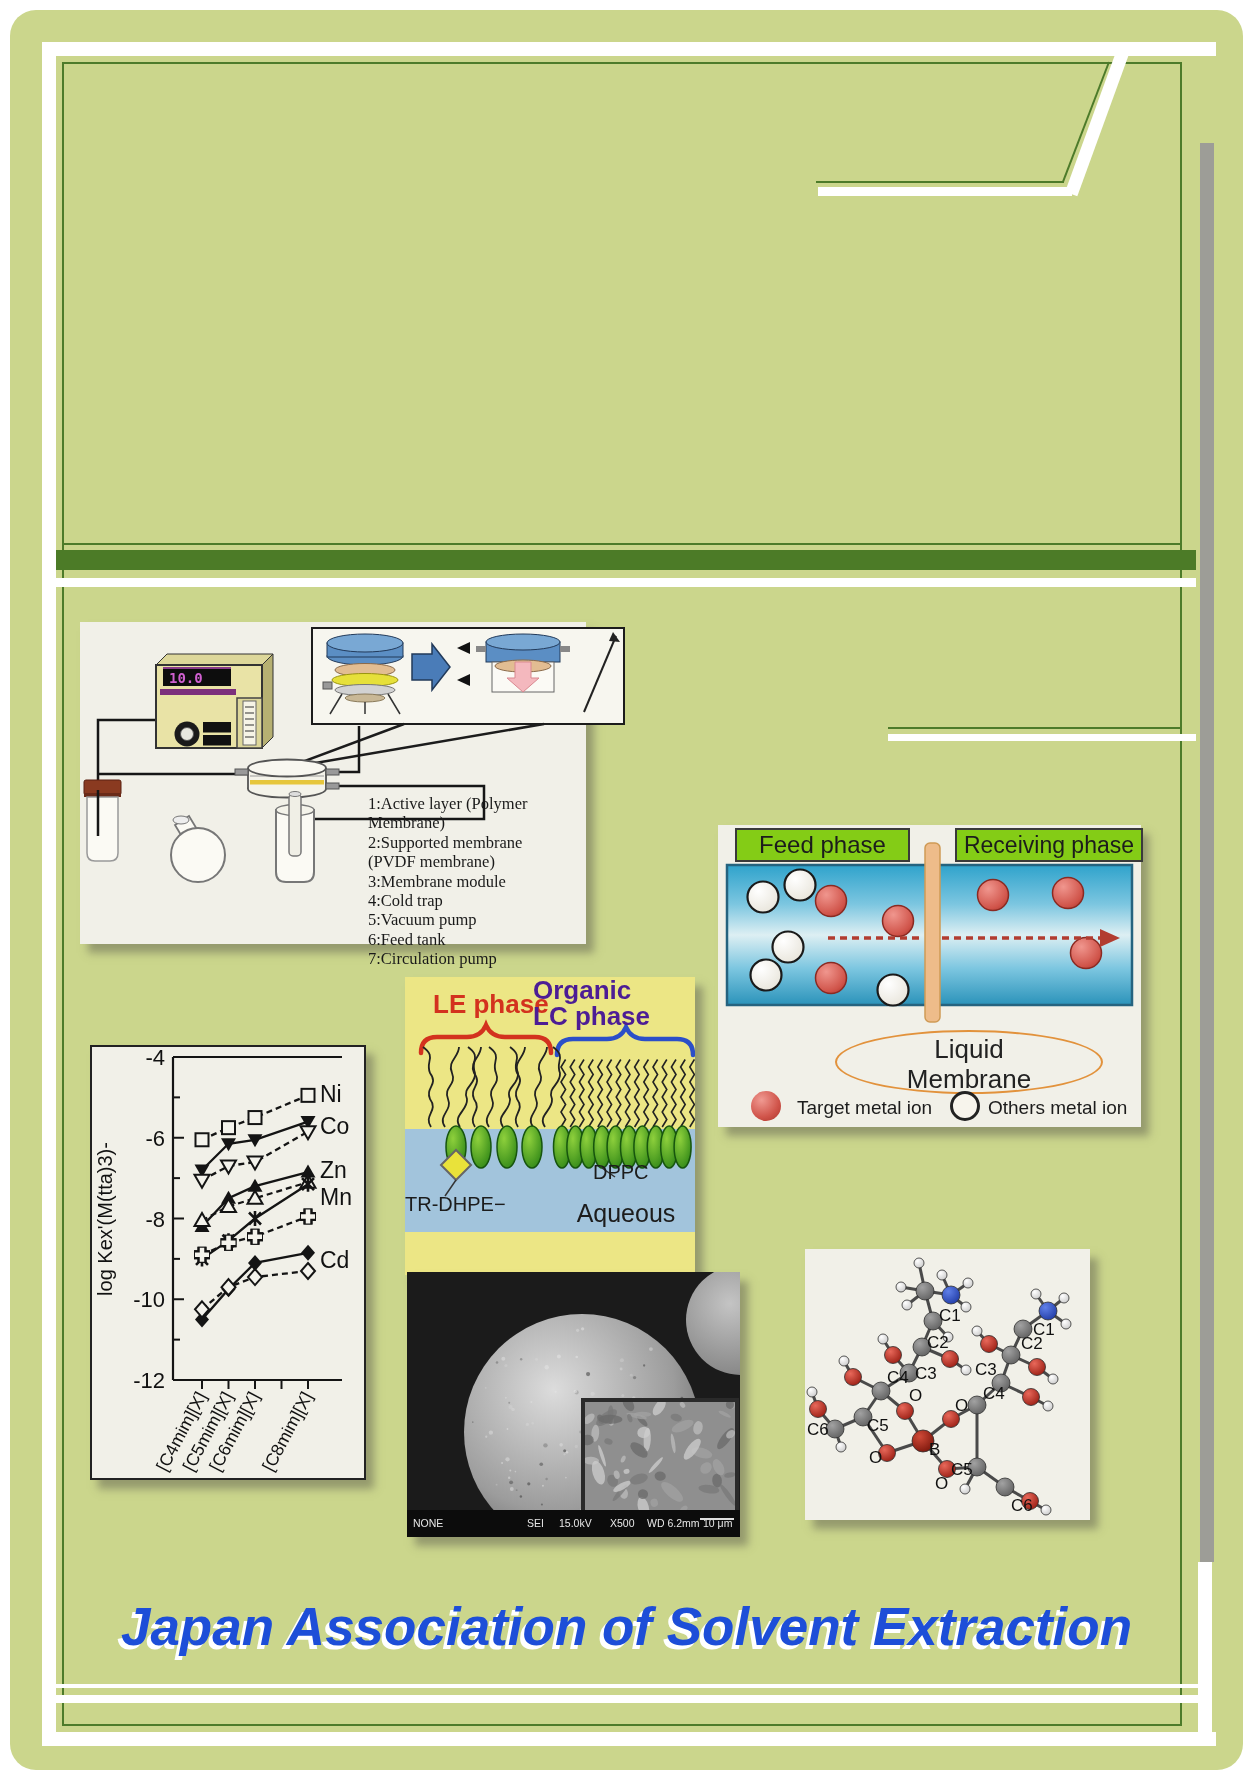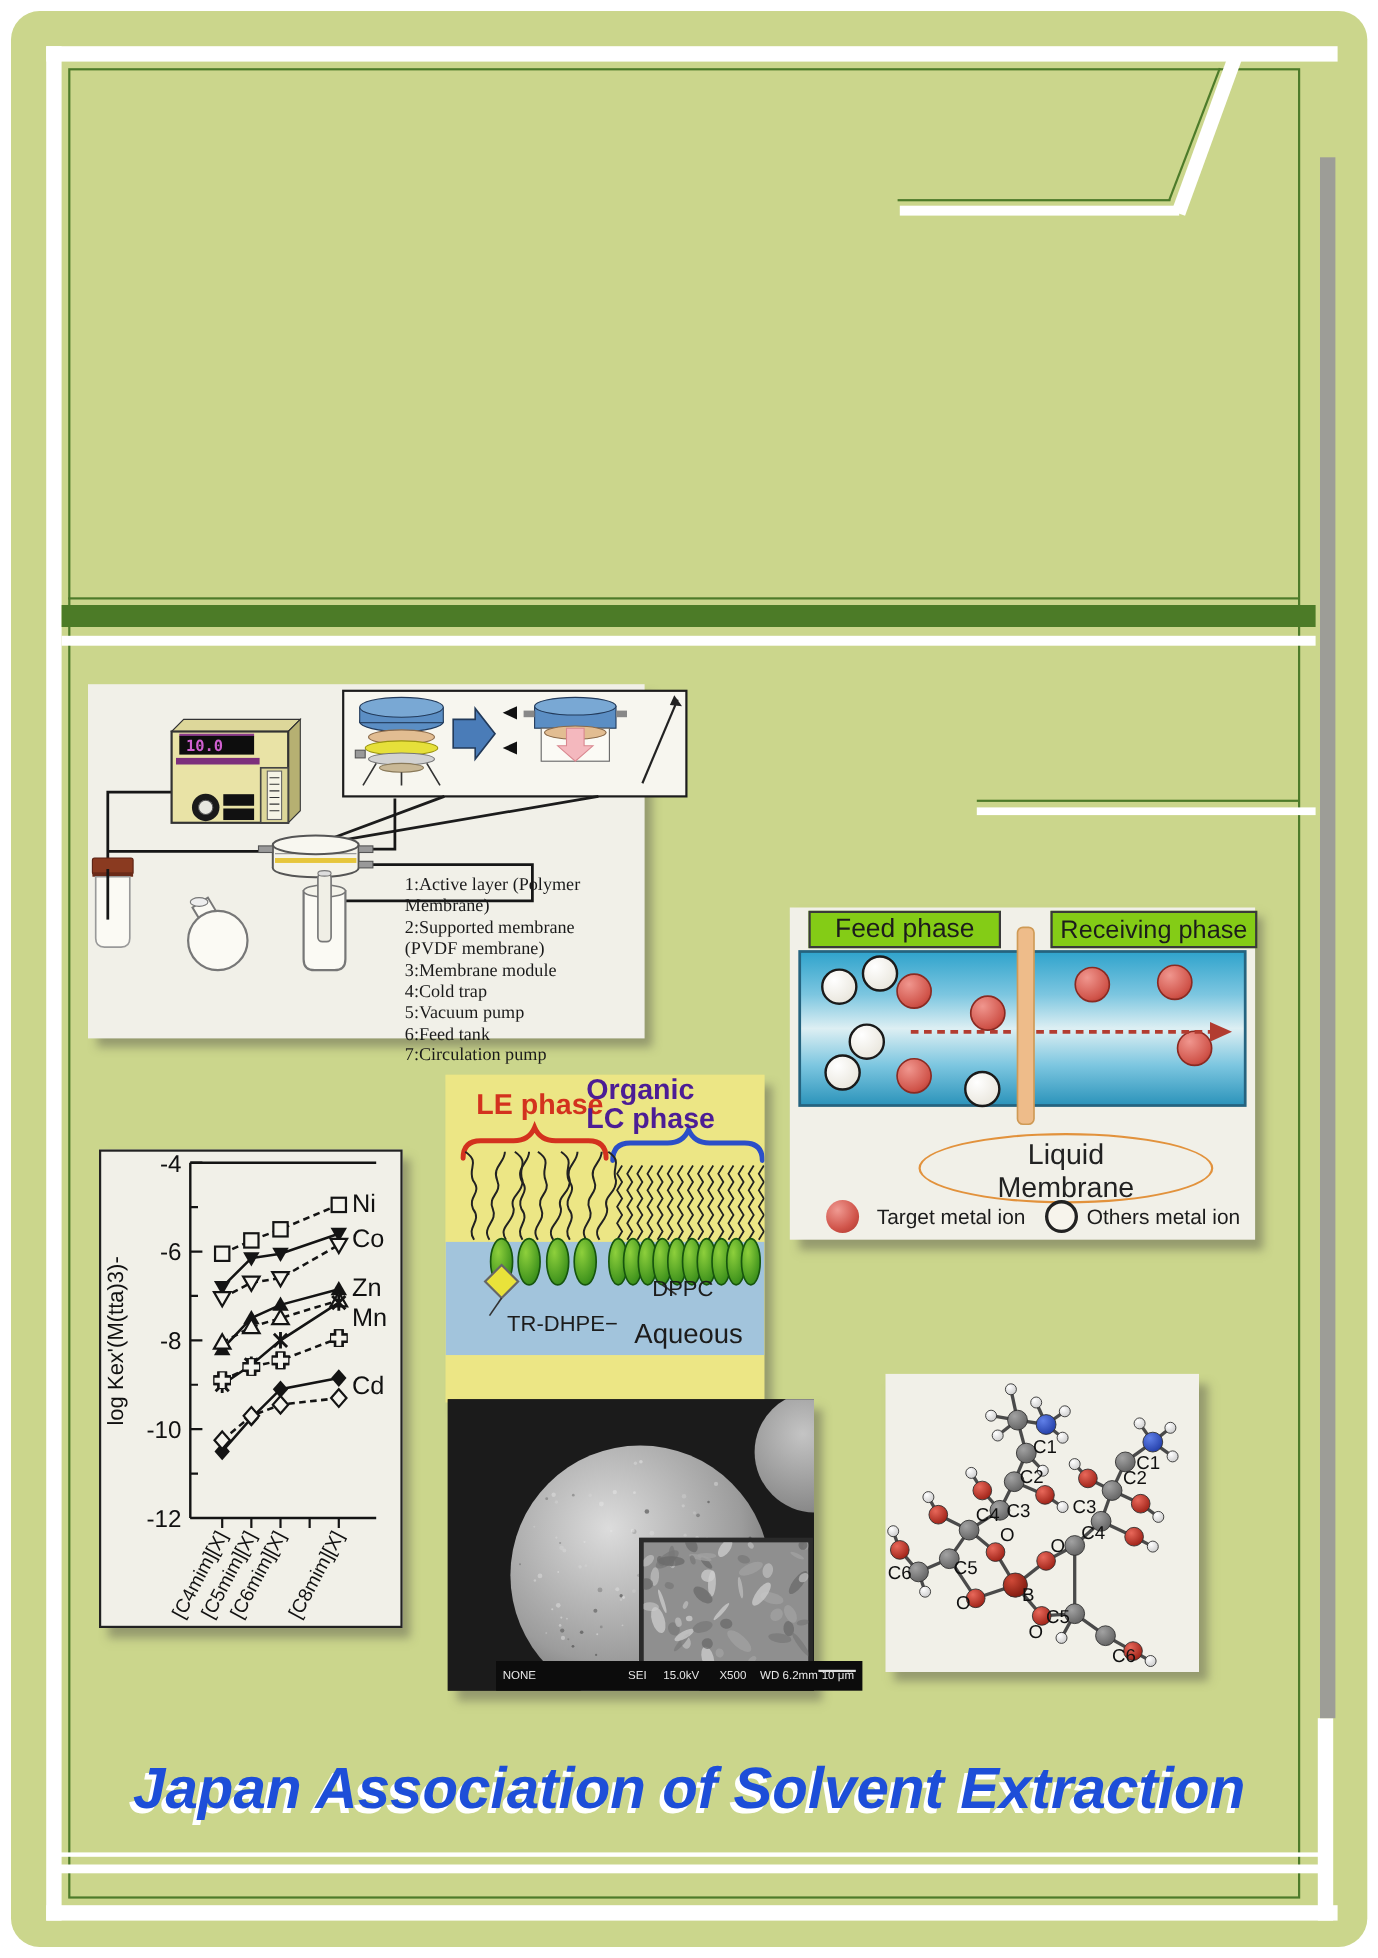--- a/index.html
+++ b/index.html
@@ -39,26 +39,26 @@
               border-radius:50%;text-align:center;font-size:26px;line-height:30px;color:#222;padding-top:2px;
               box-sizing:border-box;}
   .legend-dot{position:absolute;width:30px;height:30px;border-radius:50%;}
   .dot-red{background:radial-gradient(circle at 35% 30%,#f09a92,#d0544a 60%,#a83228);}
   .dot-white{background:#f7f4ec;border:3px solid #222;box-sizing:border-box;}
   .legend-txt{position:absolute;font-size:19px;color:#1c1c1c;}
   
   .le-label{position:absolute;left:28px;top:12px;font-size:26px;font-weight:600;color:#d3321e;}
   .lc-label{position:absolute;left:128px;top:0px;width:125px;text-align:left;font-size:26px;
             line-height:26px;font-weight:600;color:#4c1d95;}
-  .tr-label{position:absolute;left:12px;top:216px;font-size:20px;color:#1c1c1c;padding-left:44px;}
+  .tr-label{position:absolute;left:0px;top:216px;font-size:20px;color:#1c1c1c;}
   .dppc-label{position:absolute;left:188px;top:184px;font-size:20px;color:#1c1c1c;}
   .aq-label{position:absolute;left:158px;top:222px;width:126px;text-align:center;font-size:25px;color:#1c1c1c;}
   
   .sem-bar{position:absolute;left:0;bottom:0;width:100%;height:27px;background:#0c0c0c;color:#e8e8e8;
-           font-size:10.5px;line-height:27px;margin-left:44px;}
+           font-size:10.5px;line-height:27px;}
   .sem-bar span{position:absolute;top:0;}
   .sem-scale{position:absolute;top:8px;left:293px;width:34px;height:2px;background:#ddd;}
   
   .publisher{position:absolute;left:40px;right:40px;top:1596px;text-align:center;color:#1d4ed8;
              font-weight:bold;font-style:italic;font-size:53px;text-shadow:-4px 4px 0 #fff;}
 </style>
 </head>
 <body>
 
 <div class="page">

